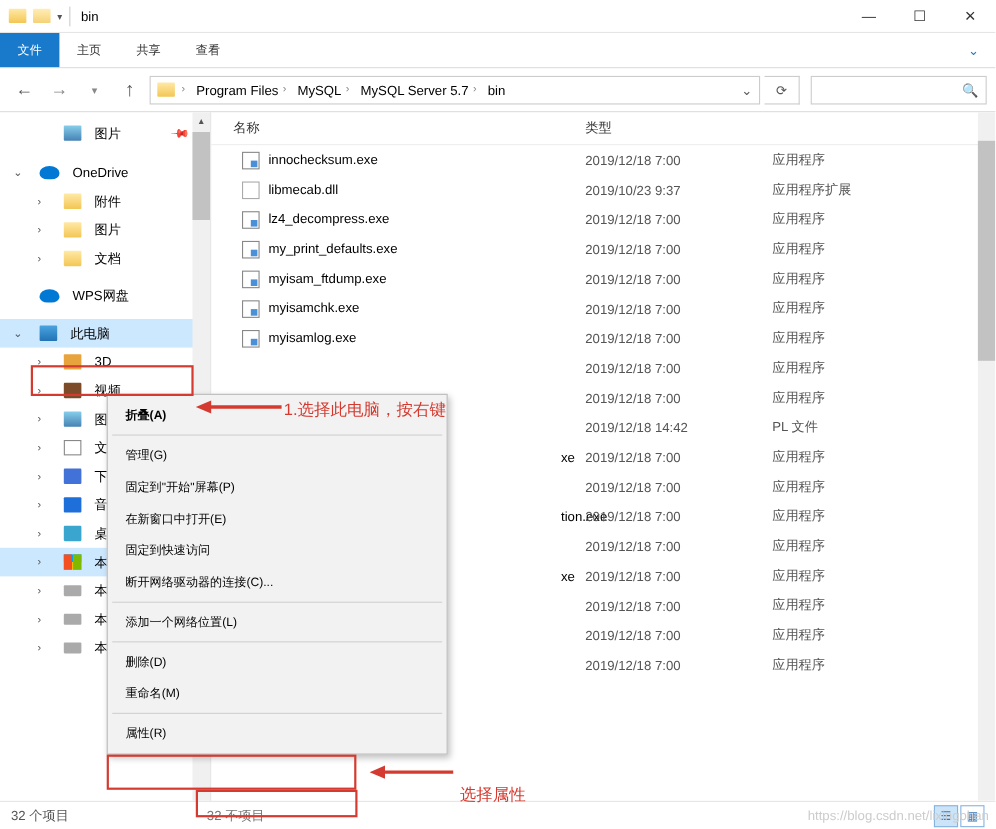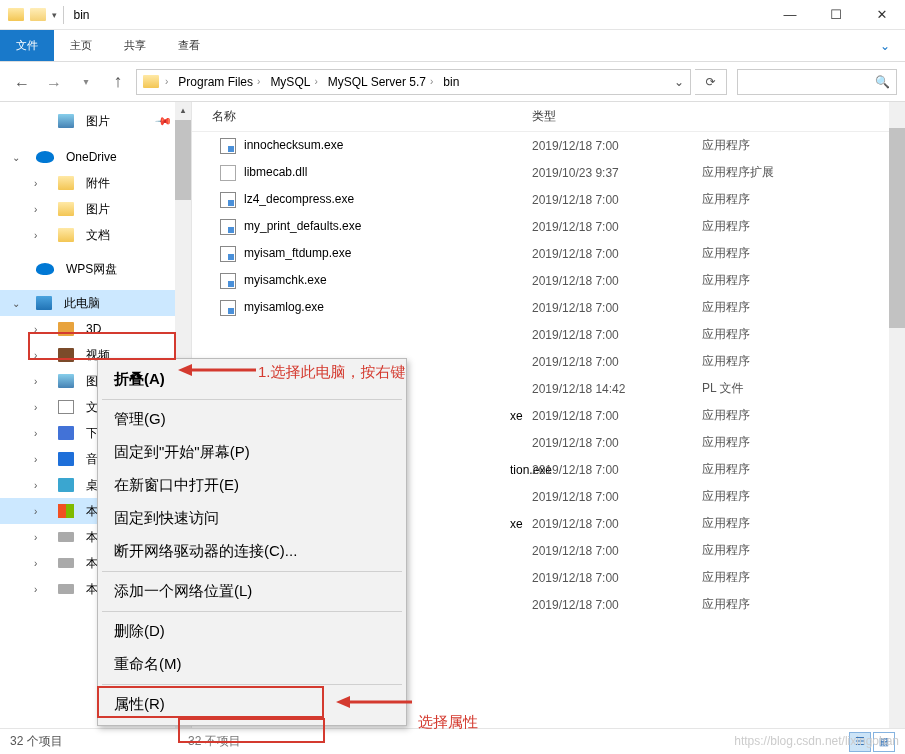--- a/index.html
+++ b/index.html
@@ -67,21 +67,21 @@
 .file-row .ftype { color: #555; }
 .exe-ico { width: 16px; height: 16px; background: #fff; border: 1px solid #888; display: inline-block; position: relative; }
 .exe-ico::after { content: ""; position: absolute; right: 1px; bottom: 1px; width: 6px; height: 6px; background: #4a90d9; }
 .dll-ico { width: 16px; height: 16px; background: #fff; border: 1px solid #aaa; display: inline-block; }
 
 .statusbar { height: 26px; border-top: 1px solid #e5e5e5; display: flex; align-items: center; padding: 0 10px; font-size: 12px; color: #555; }
 .view-btns { margin-left: auto; display: flex; gap: 2px; }
 .view-btn { width: 22px; height: 20px; border: 1px solid #85b3e0; display: flex; align-items: center; justify-content: center; font-size: 11px; color: #3a76b7; }
 .view-btn.active { background: #cce4f7; }
 
-.ctxmenu { position: absolute; left: 97px; top: 358px; width: 310px; background: #f2f2f2; border: 1px solid #bbb; box-shadow: 2px 3px 6px rgba(0,0,0,.25); padding: 4px 2px; z-index: 50; font-size: 15px; }
+.ctxmenu { position: absolute; left: 97px; top: 358px; width: 310px; background: #f2f2f2; border: 1px solid #bbb; box-shadow: 2px 3px 6px rgba(0,0,0,.25); padding: 4px 2px; z-index: 50; font-size: 11px; }
 .ctx-item { padding: 7px 14px; }
 .ctx-sep { height: 1px; background: #d0d0d0; margin: 3px 2px; }
 
 .redbox1 { position: absolute; left: 28px; top: 332px; width: 148px; height: 28px; border: 2px solid #d43a2f; z-index: 60; pointer-events: none; }
 .redbox2 { position: absolute; left: 97px; top: 686px; width: 227px; height: 32px; border: 2px solid #d43a2f; z-index: 60; pointer-events: none; }
 .redbox3 { position: absolute; left: 178px; top: 718px; width: 147px; height: 25px; border: 2px solid #d43a2f; z-index: 60; pointer-events: none; }
 .anno1 { position: absolute; left: 258px; top: 363px; color: #d43a2f; font-size: 15px; z-index: 70; pointer-events: none; }
 .anno2 { position: absolute; left: 418px; top: 713px; color: #d43a2f; font-size: 15px; z-index: 70; pointer-events: none; }
 .arrow-svg { position: absolute; z-index: 65; pointer-events: none; }
 

